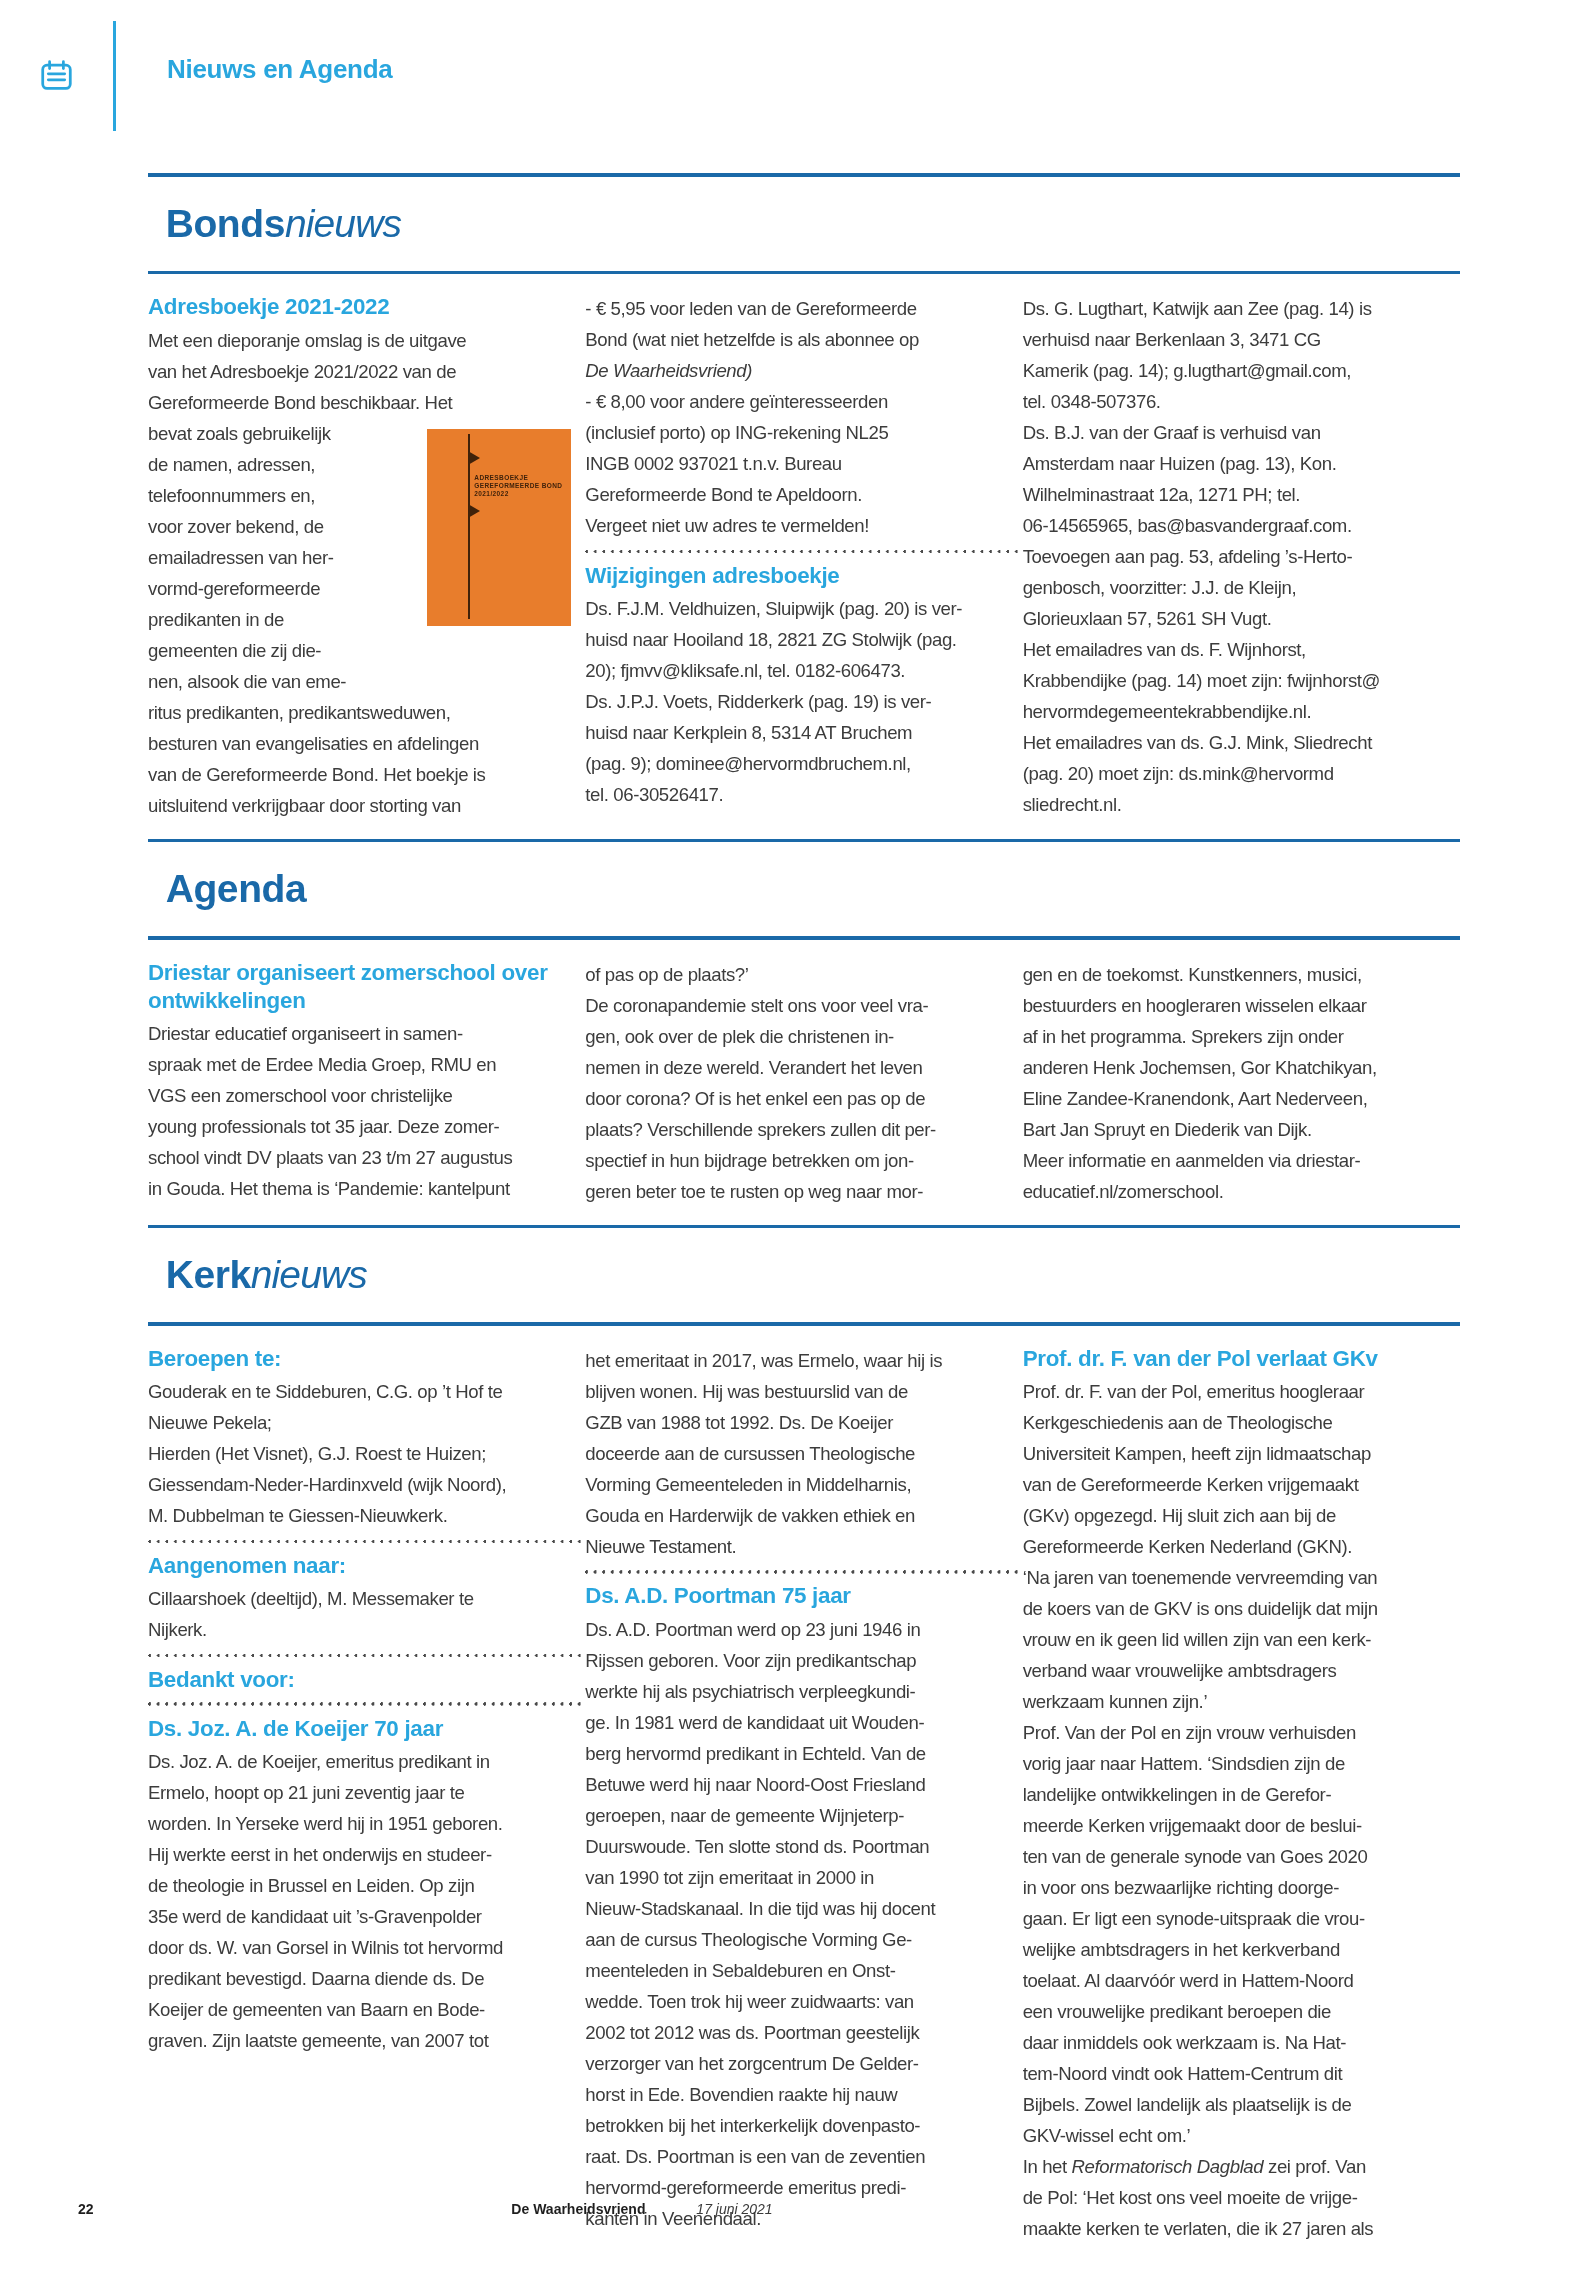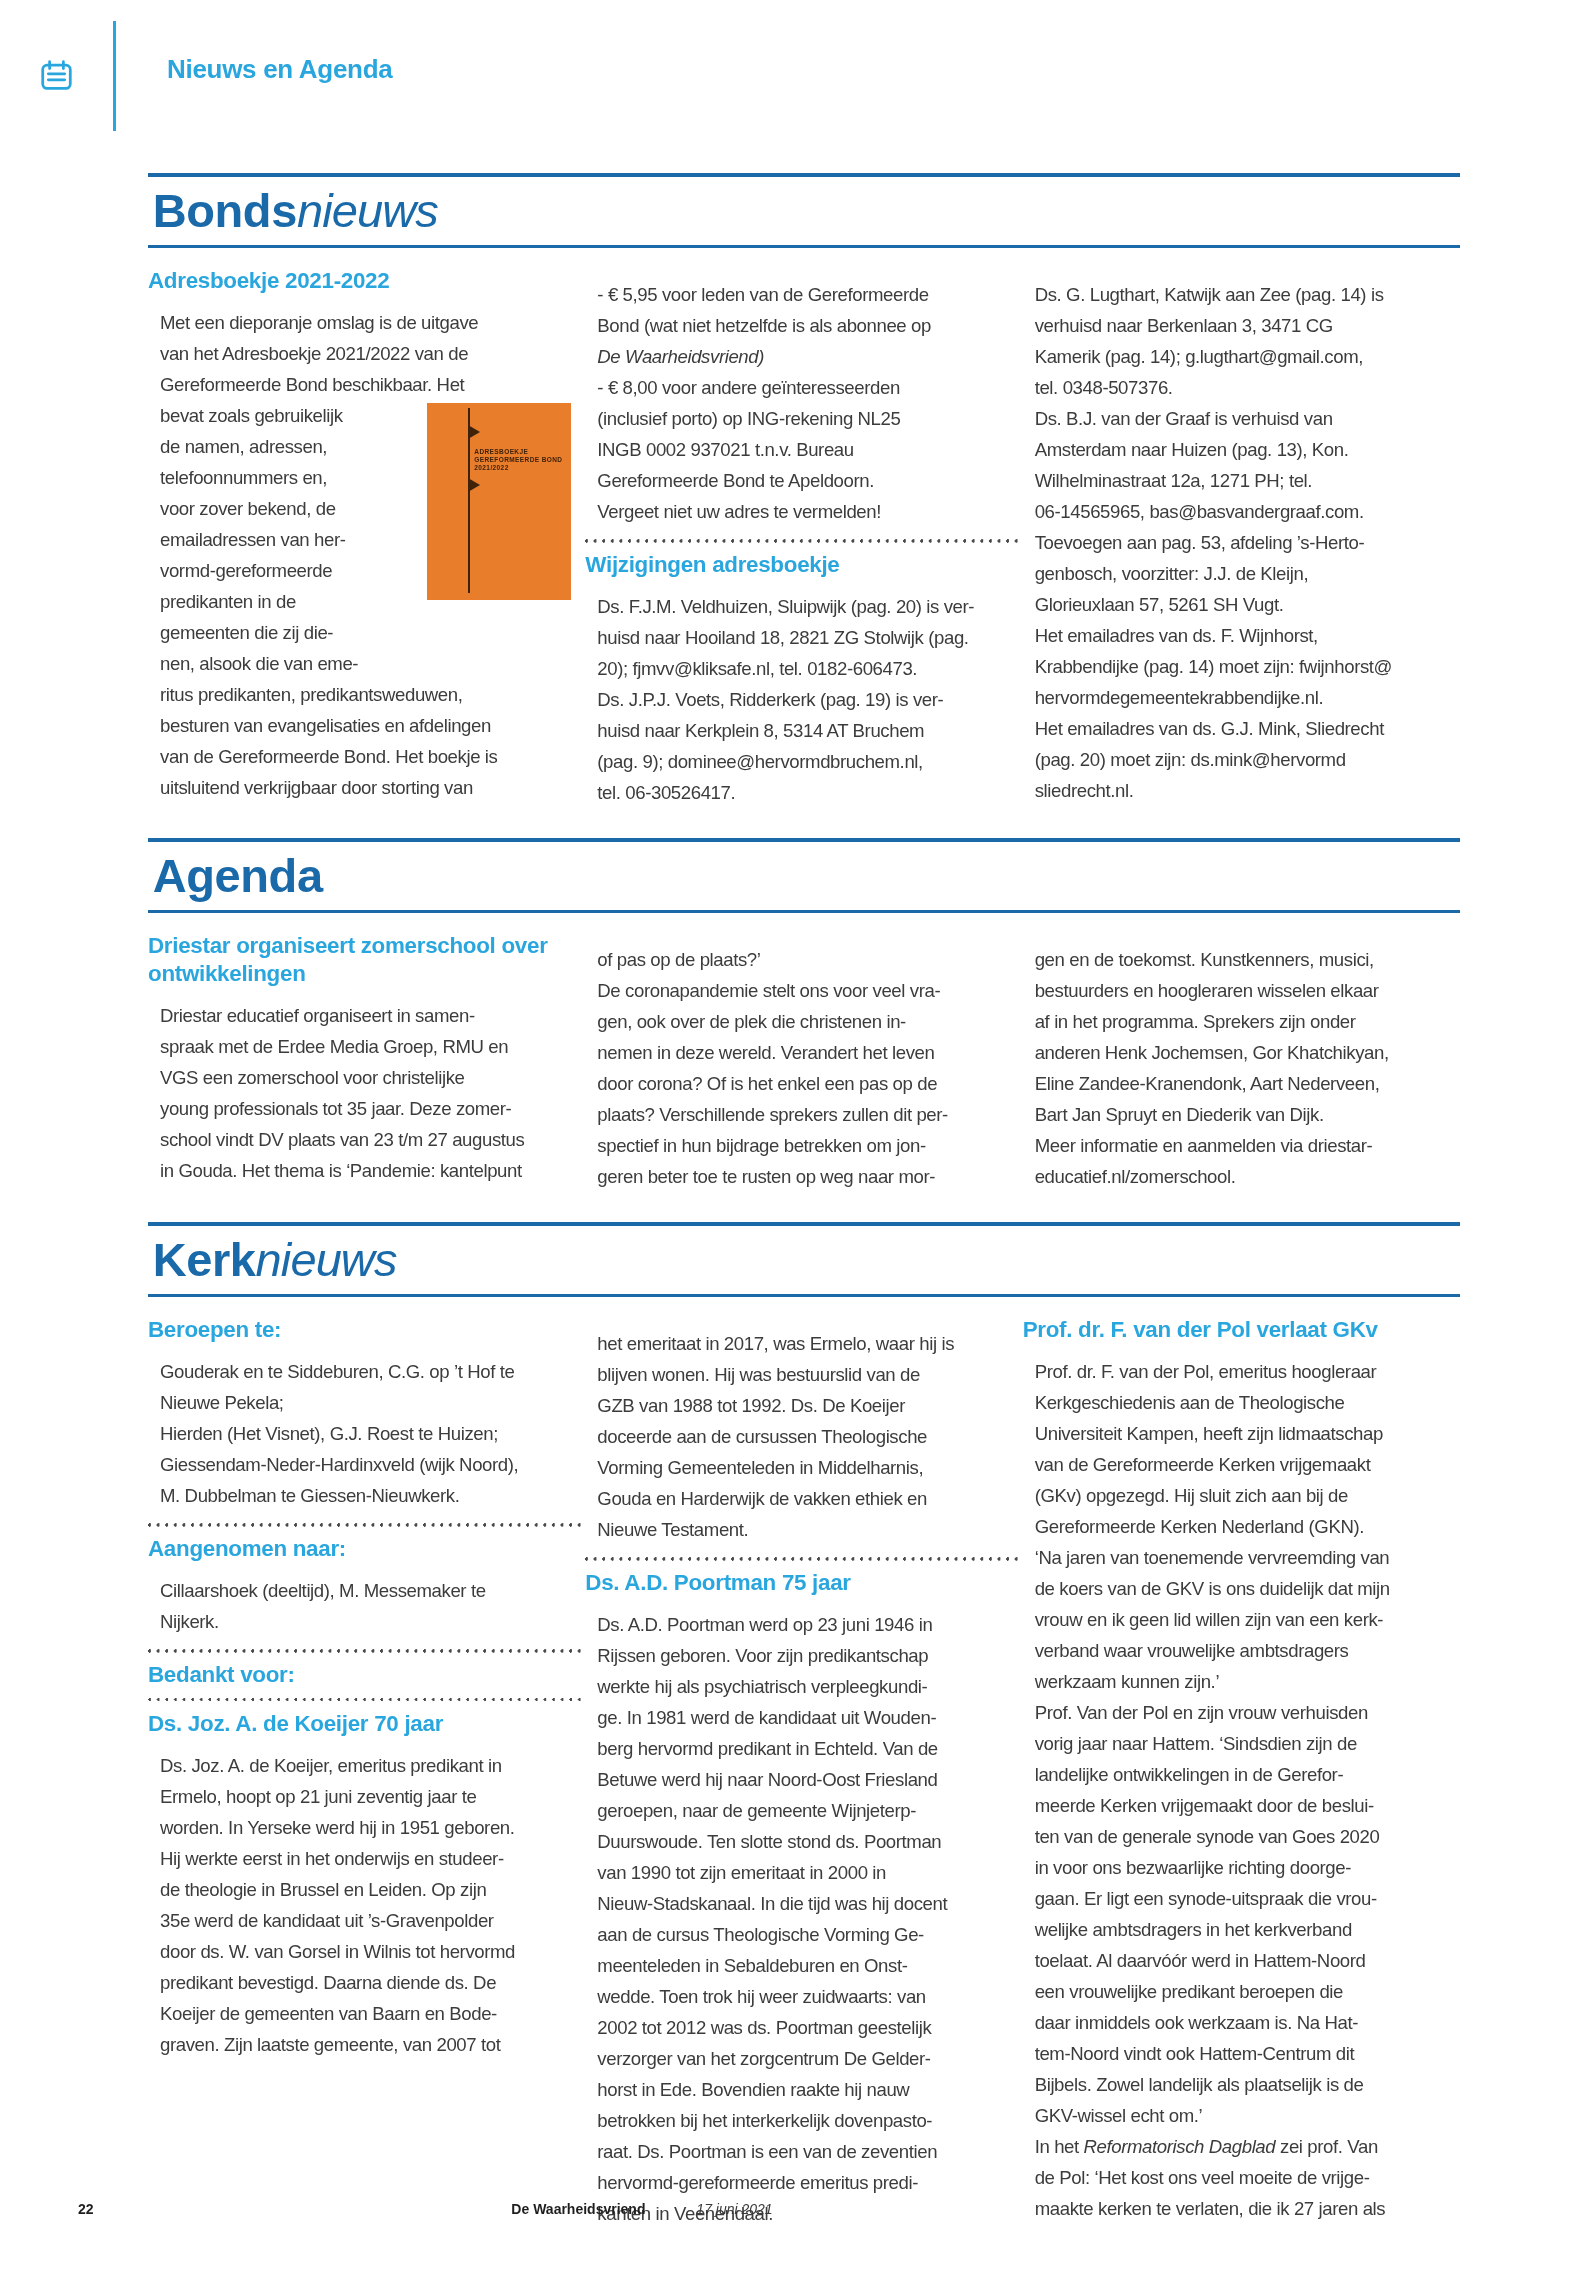--- a/index.html
+++ b/index.html
@@ -9,28 +9,28 @@
   .page{position:relative;width:1592px;height:2295px;background:#fff;overflow:hidden;
         font-family:"Liberation Sans",sans-serif;color:var(--txt);}
   
   .hdr-icon{position:absolute;left:40px;top:60px;width:33px;height:31px;}
   .hdr-vline{position:absolute;left:113px;top:21px;width:2.6px;height:110px;background:var(--lb);}
   .hdr-title{position:absolute;left:167px;top:54px;font-size:26px;font-weight:bold;color:var(--lb);letter-spacing:-0.3px;}
   
   .content{position:absolute;left:148px;top:0;width:1312px;padding-top:173px;}
   .section + .section{margin-top:18px;}
   .rule{height:3.5px;background:var(--db);}
-  .sec-title{margin:3px;padding-left:1.7px;font-size:47px;line-height:62px;color:var(--db);
+  .sec-title{margin:16px;padding-left:1.7px;font-size:39px;line-height:62px;color:var(--db);
              font-weight:bold;letter-spacing:-0.4px;}
   .sec-title .it{font-style:italic;font-weight:normal;letter-spacing:-0.9px;}
   .cols{display:grid;grid-template-columns:repeat(3,1fr);margin-top:19px;align-items:start;}
   .col{position:relative;min-height:8.6px;}
   .subhead{margin:0 0 3.5px 0;font-size:22.4px;line-height:28px;font-weight:bold;color:var(--lb);
            white-space:pre;letter-spacing:-0.3px;}
-  .body{margin:12px;font-size:18.6px;line-height:31px;letter-spacing:-0.4px;white-space:pre;color:var(--txt);}
+  .body{margin:0;font-size:18.6px;line-height:31px;letter-spacing:-0.4px;white-space:pre;color:var(--txt);}
   .body .italic{font-style:italic;}
   .dotted{height:3.5px;margin:8.6px 0 8.6px 0;background-image:radial-gradient(circle at 1.7px 1.7px,#4A4A4A 1.4px,transparent 1.6px);
           background-size:8.6px 3.5px;background-repeat:repeat-x;}
   
   .book{position:absolute;top:136px;right:14px;width:144px;height:197px;background:var(--orange);}
   .book-line{position:absolute;left:41px;top:5.2px;width:1.7px;height:185px;background:var(--bookdark);}
   .book-tri{position:absolute;left:41px;width:0;height:0;border-top:7px solid transparent;
             border-bottom:7px solid transparent;border-left:12px solid var(--bookdark);}
   .t1{top:22.4px}.t2{top:75px}
   .book-text{position:absolute;left:47px;top:45px;color:var(--bookdark);font-size:6.5px;

